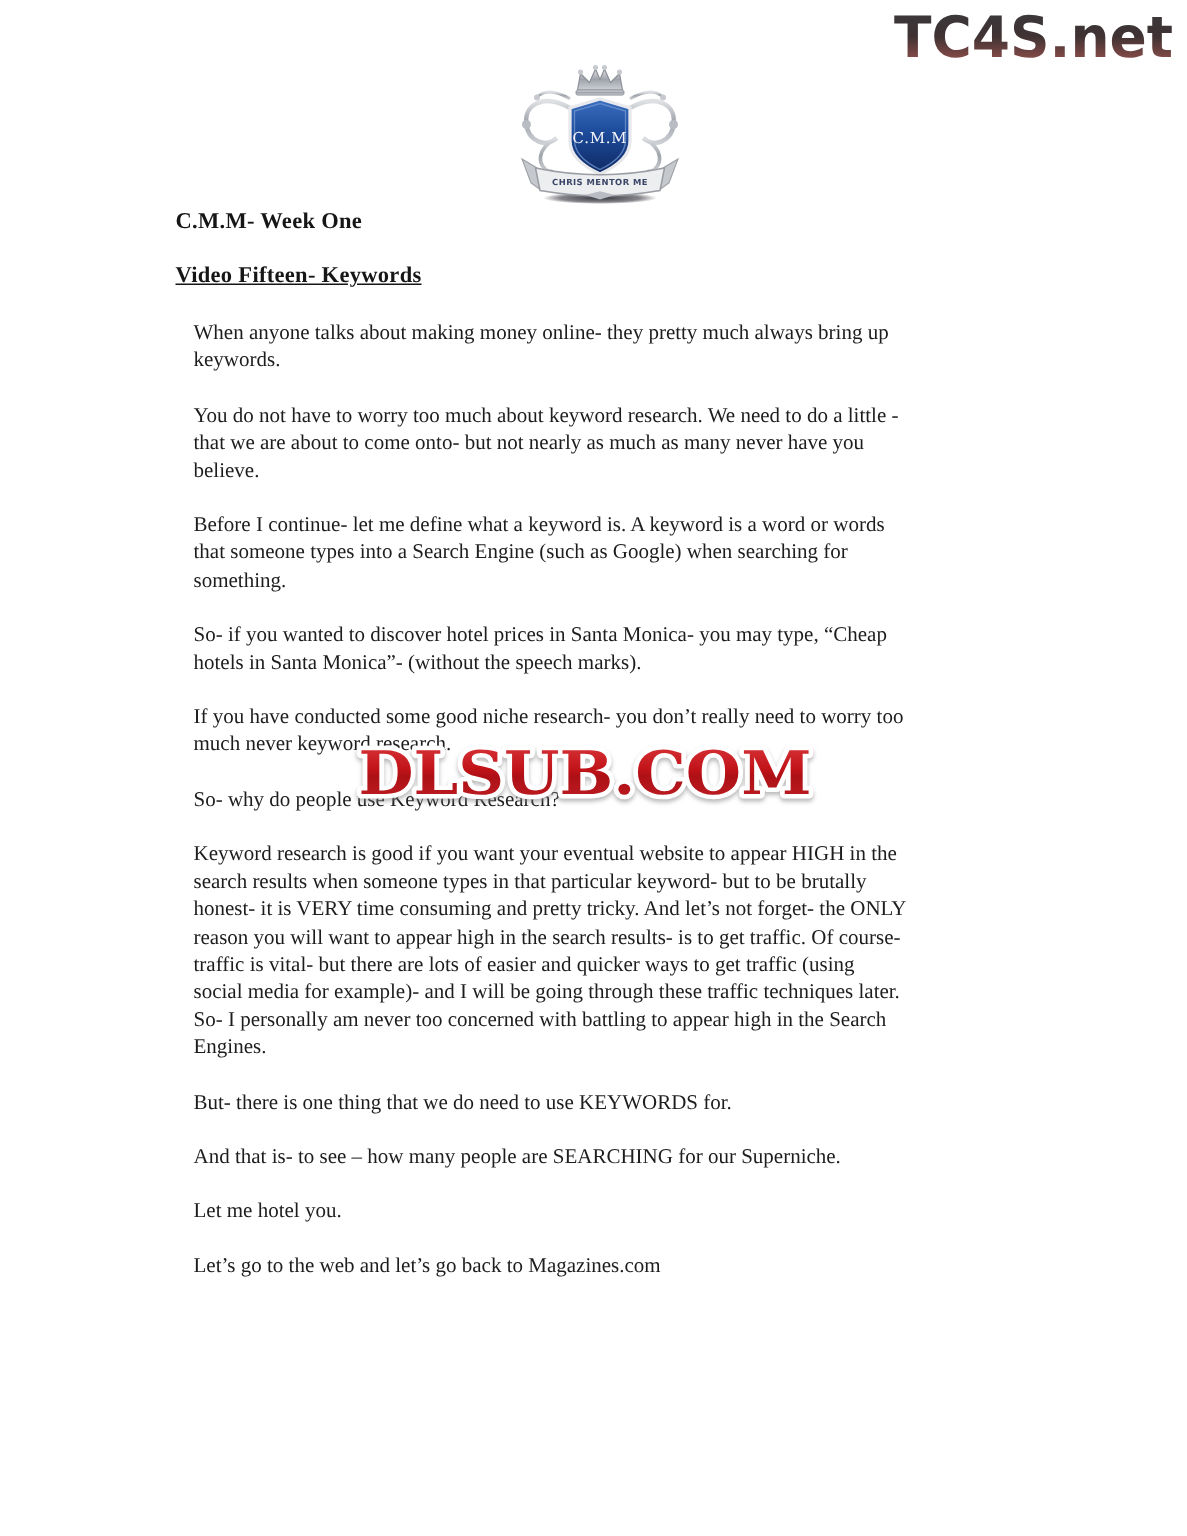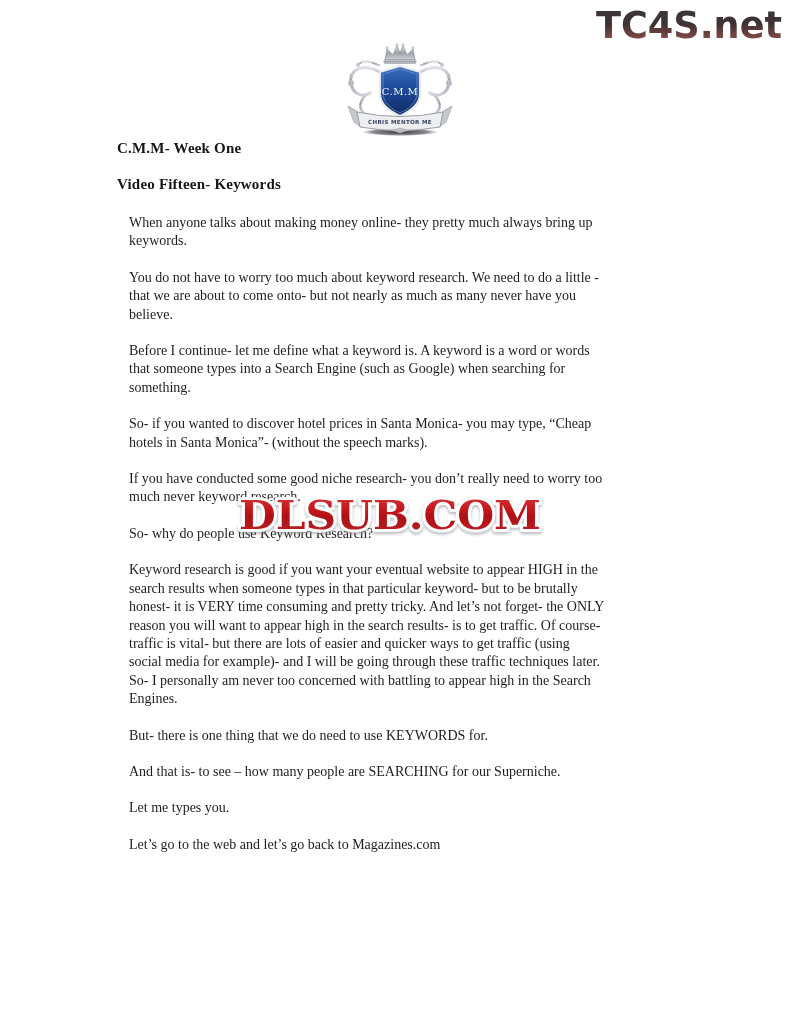--- a/index.html
+++ b/index.html
@@ -23,21 +23,21 @@
     position: absolute;
     left: 117px;
     width: 560px;
     text-align: left;
     font-weight: bold;
     font-size: 15px;
     color: #161616;
     letter-spacing: 0.2px;
   }
   .doc-title    { top: 140px; }
-  .doc-subtitle { top: 176px; }
+  .doc-subtitle { top: 176px; text-decoration: underline; }
 
   
   .doc-body {
     position: absolute;
     top: 214px;
     left: 117px;
     width: 560px;
     font-size: 14px;
     line-height: 18.4px;
     color: #1d1d1d;
@@ -153,21 +153,21 @@
       <p class="para">Keyword research is good if you want your eventual website to appear HIGH in the
 search results when someone types in that particular keyword- but to be brutally
 honest- it is VERY time consuming and pretty tricky. And let’s not forget- the ONLY
 reason you will want to appear high in the search results- is to get traffic. Of course-
 traffic is vital- but there are lots of easier and quicker ways to get traffic (using
 social media for example)- and I will be going through these traffic techniques later.
 So- I personally am never too concerned with battling to appear high in the Search
 Engines.</p>
       <p class="para">But- there is one thing that we do need to use KEYWORDS for.</p>
       <p class="para">And that is- to see – how many people are SEARCHING for our Superniche.</p>
-      <p class="para">Let me types you.</p>
+      <p class="para">Let me hotel you.</p>
       <p class="para">Let’s go to the web and let’s go back to Magazines.com</p>
     </div>
 
   <div class="dlsub">
     <svg width="316" height="52" viewBox="0 0 316 52">
       <defs>
         <linearGradient id="g-dlsub" x1="0" y1="0" x2="0" y2="1">
           <stop offset="0" stop-color="#dd3b40"></stop>
           <stop offset="0.45" stop-color="#c01318"></stop>
           <stop offset="0.55" stop-color="#ad1015"></stop>

